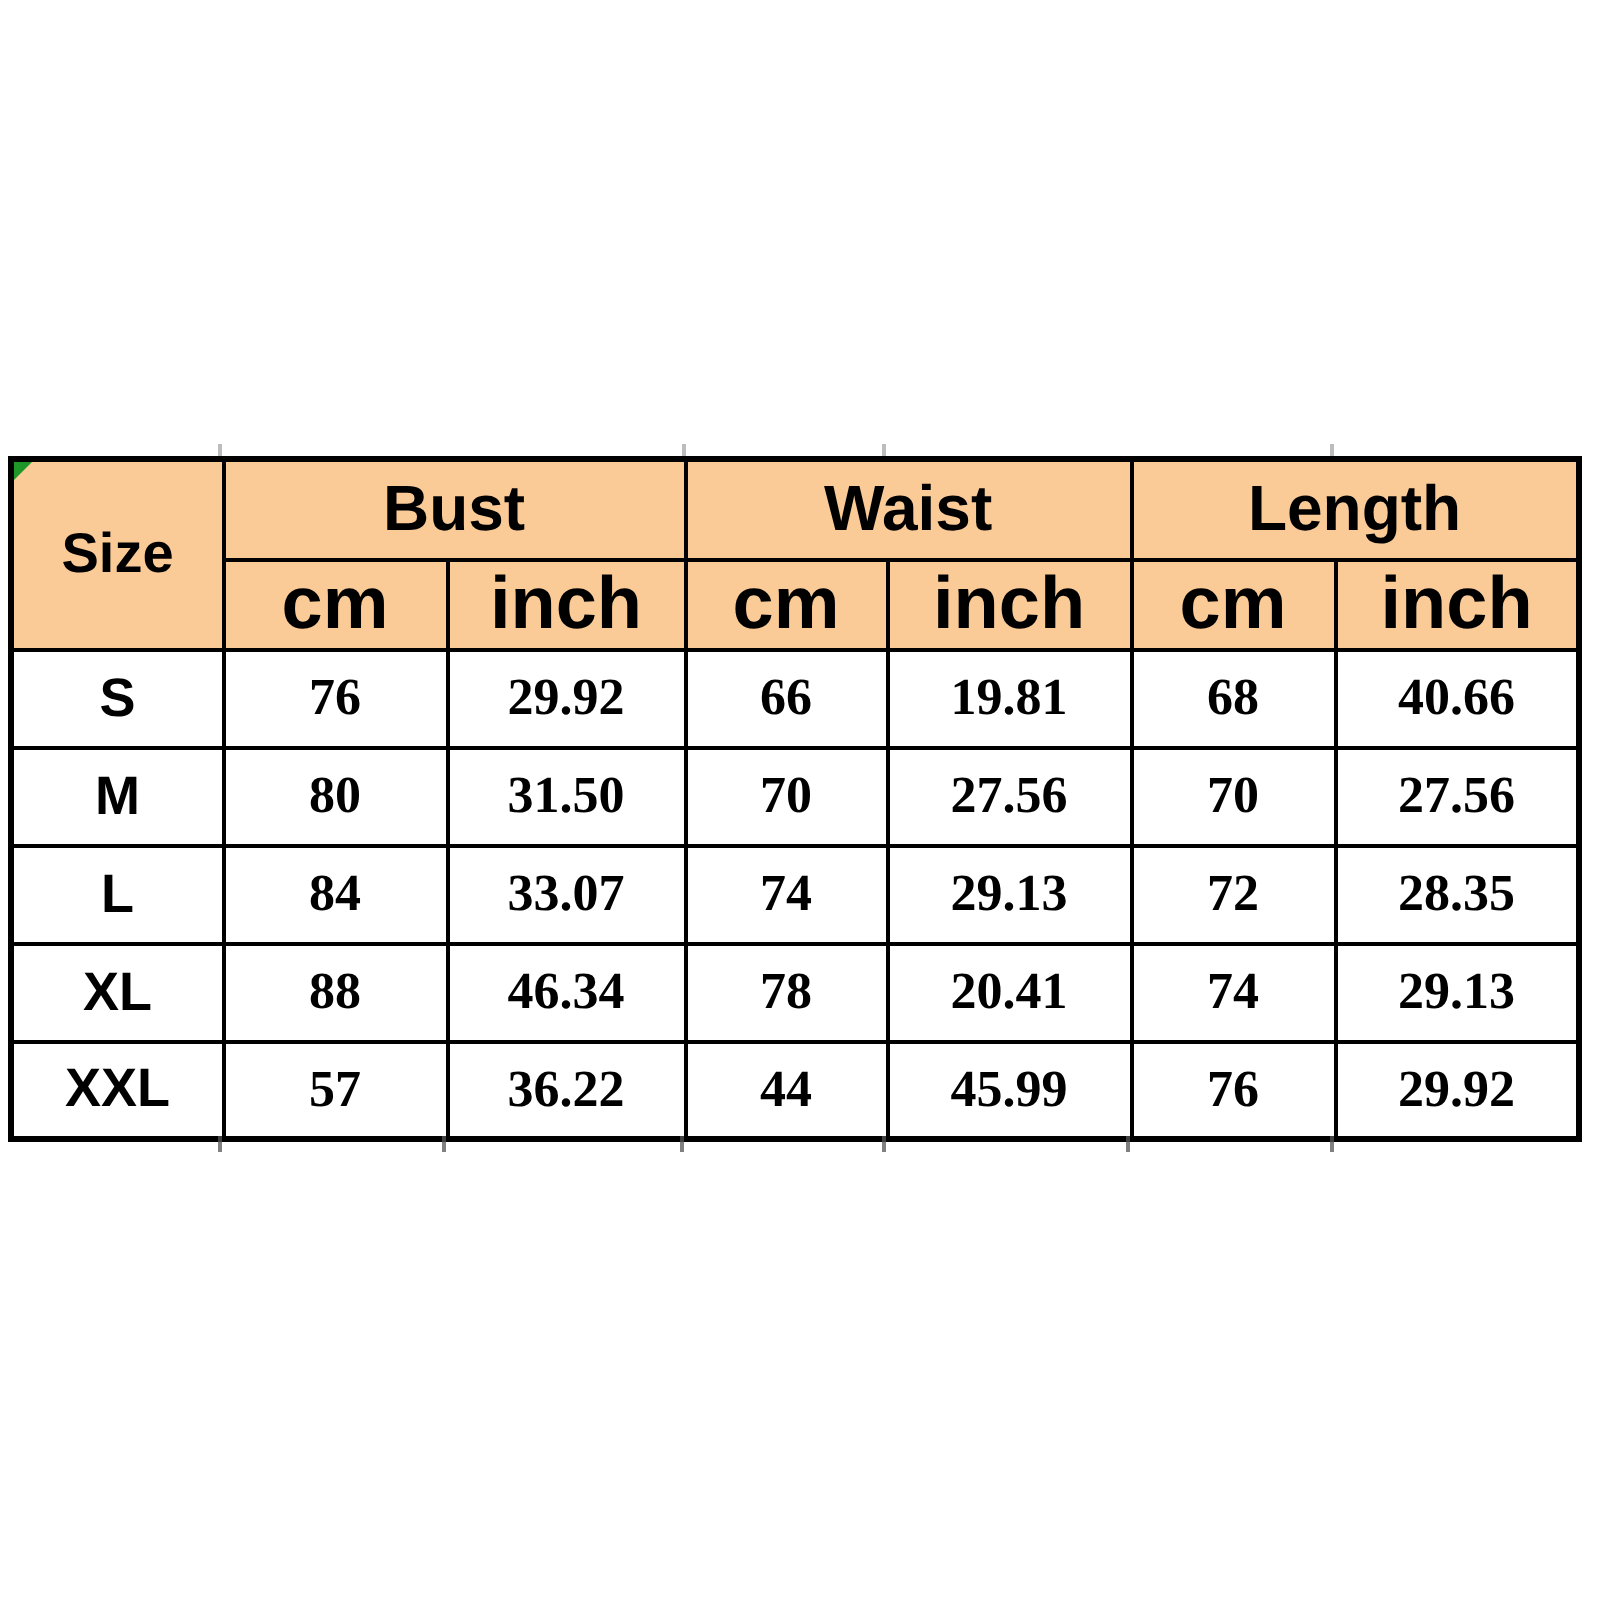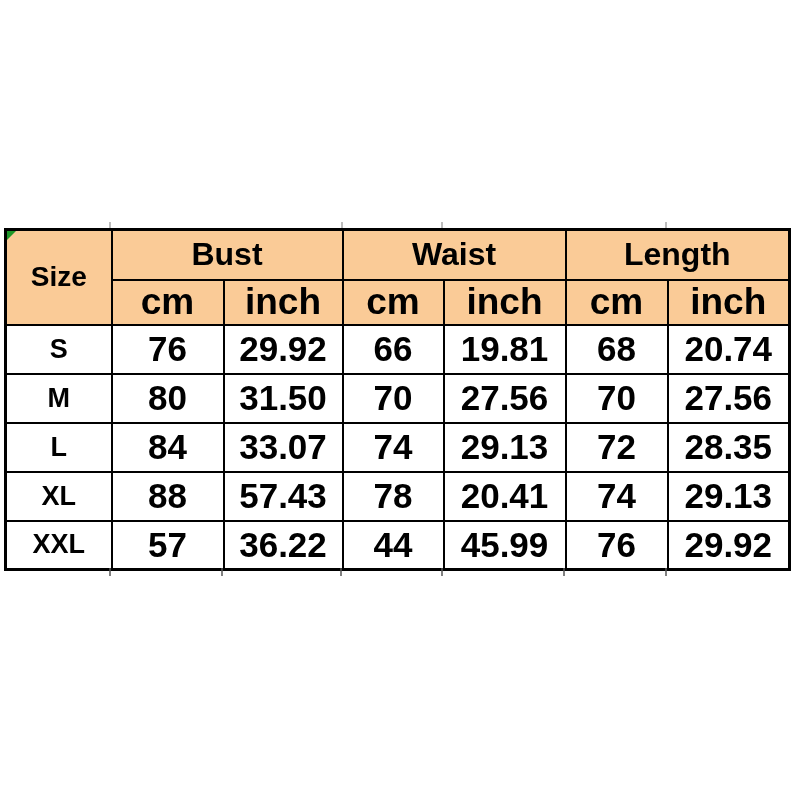--- a/index.html
+++ b/index.html
@@ -43,21 +43,21 @@
   tr.group-row { height: 50px; }
   tr.sub-row { height: 45px; }
   tbody tr { height: 49px; }
   .group-label { font-size: 32px; }
   .sub-label { font-size: 37px; }
   .size-head {
     position: relative;
     font-size: 28px;
   }
   .row-label { font-size: 27px; }
-  .cell-value { font-size: 35px; }
+  .cell-value { font-size: 26px; font-family: Liberation Serif, serif; }
   .corner-marker {
     position: absolute;
     left: 0;
     top: 0;
     width: 0;
     height: 0;
     border-top: 9px solid var(--marker-color, #1E9628);
     border-right: 9px solid transparent;
   }
   
@@ -103,21 +103,21 @@
       </tr>
     </thead>
     <tbody>
       <tr>
         <th class="row-label">S</th>
         <td class="cell-value">76</td>
         <td class="cell-value">29.92</td>
         <td class="cell-value">66</td>
         <td class="cell-value">19.81</td>
         <td class="cell-value">68</td>
-        <td class="cell-value">20.74</td>
+        <td class="cell-value">40.66</td>
       </tr>
       <tr>
         <th class="row-label">M</th>
         <td class="cell-value">80</td>
         <td class="cell-value">31.50</td>
         <td class="cell-value">70</td>
         <td class="cell-value">27.56</td>
         <td class="cell-value">70</td>
         <td class="cell-value">27.56</td>
       </tr>
@@ -126,21 +126,21 @@
         <td class="cell-value">84</td>
         <td class="cell-value">33.07</td>
         <td class="cell-value">74</td>
         <td class="cell-value">29.13</td>
         <td class="cell-value">72</td>
         <td class="cell-value">28.35</td>
       </tr>
       <tr>
         <th class="row-label">XL</th>
         <td class="cell-value">88</td>
-        <td class="cell-value">57.43</td>
+        <td class="cell-value">46.34</td>
         <td class="cell-value">78</td>
         <td class="cell-value">20.41</td>
         <td class="cell-value">74</td>
         <td class="cell-value">29.13</td>
       </tr>
       <tr>
         <th class="row-label">XXL</th>
         <td class="cell-value">57</td>
         <td class="cell-value">36.22</td>
         <td class="cell-value">44</td>

